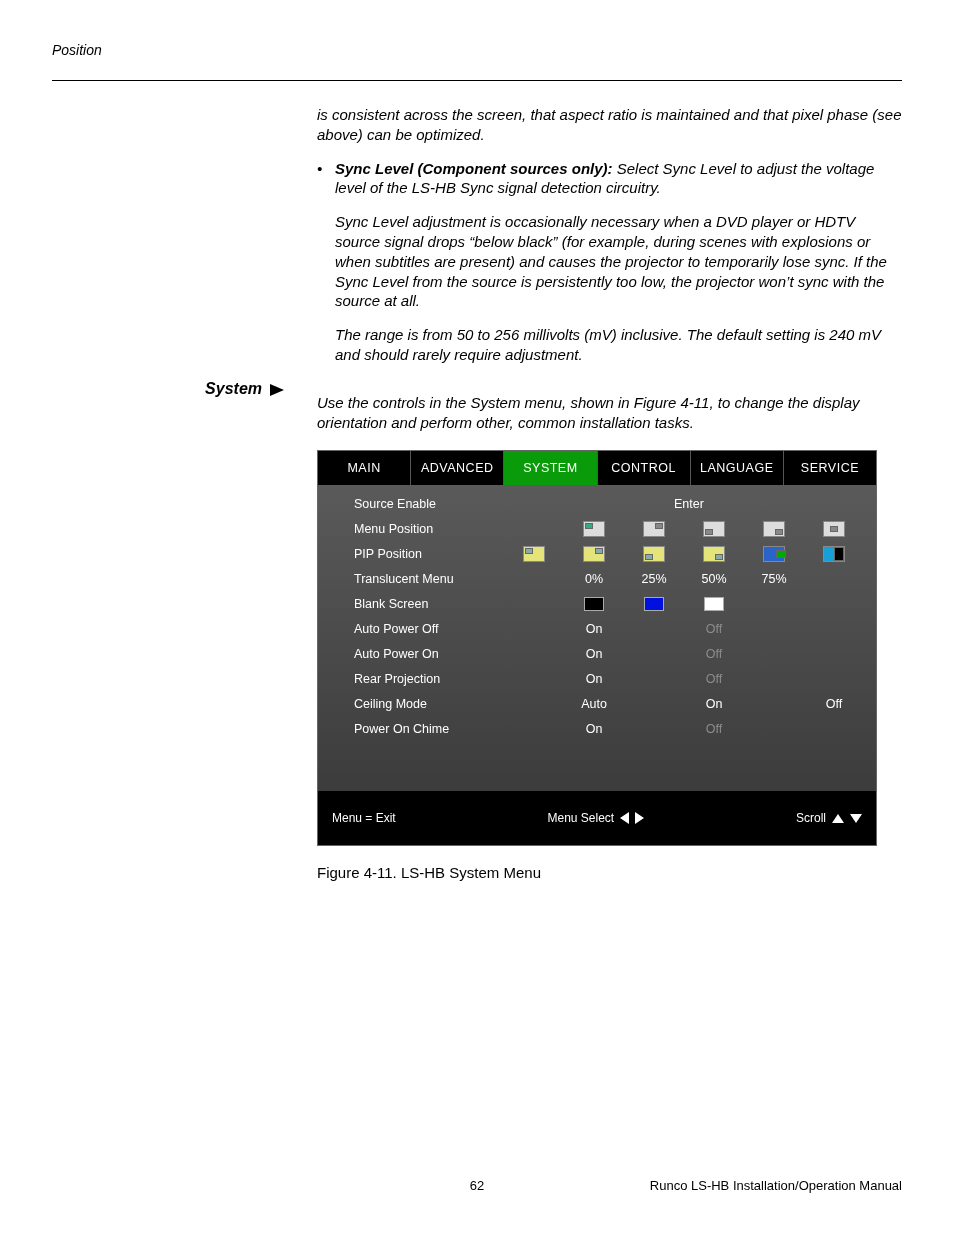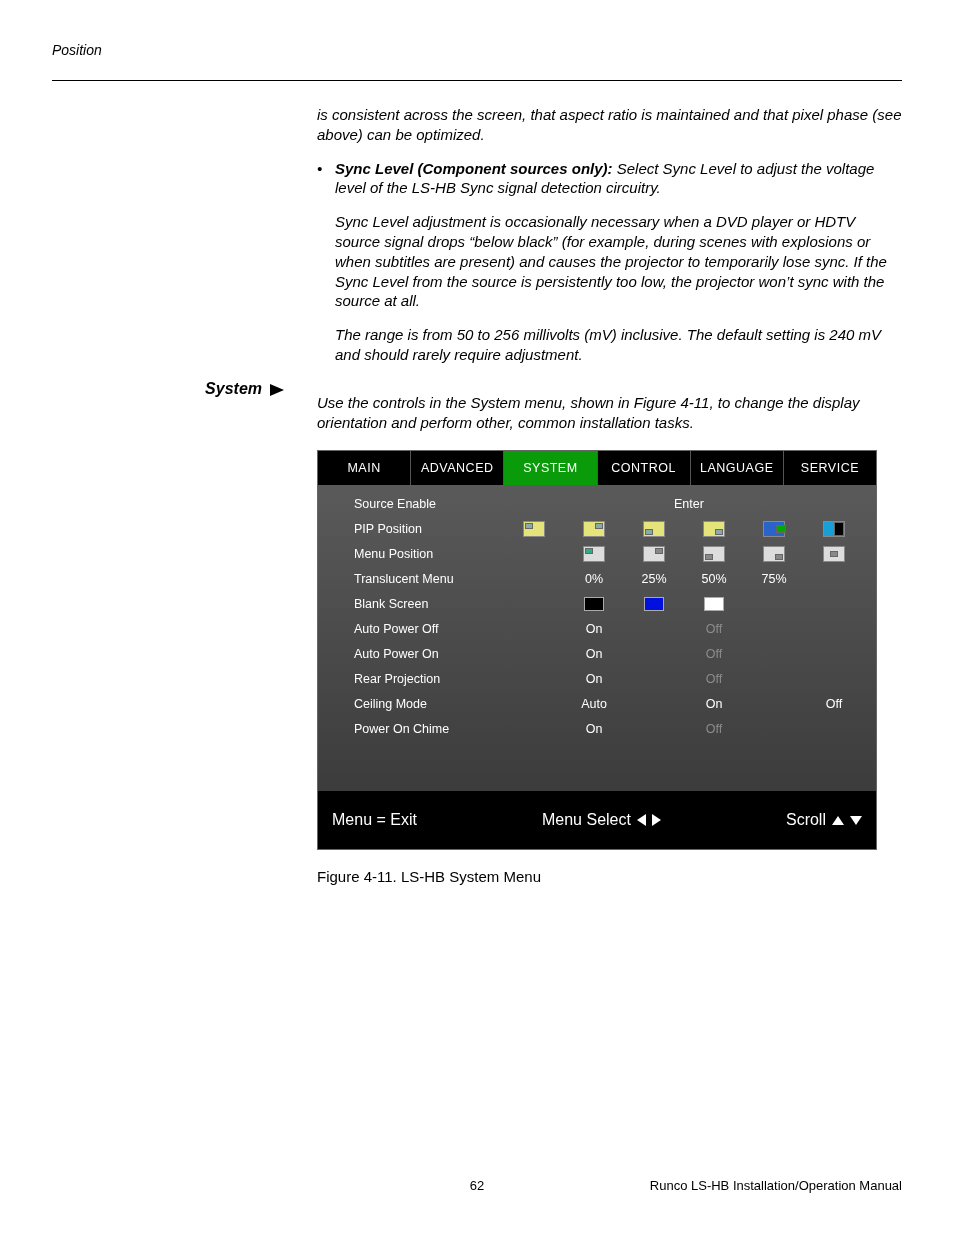--- a/index.html
+++ b/index.html
@@ -109,21 +109,21 @@
   }
   .pip-inner {
     position: absolute;
     width: 8px; height: 6px;
     border: 1px solid #666;
   }
   .osd-footer {
     background: #000;
     display: flex;
     padding: 8px 14px;
-    font-size: 16px;
+    font-size: 12px;
   }
   .osd-footer .seg { display: flex; align-items: center; gap: 6px; }
   .tri {
     display: inline-block; width: 0; height: 0;
   }
   .tri-l { border-right: 9px solid #fff; border-top: 6px solid transparent; border-bottom: 6px solid transparent; }
   .tri-r { border-left: 9px solid #fff; border-top: 6px solid transparent; border-bottom: 6px solid transparent; }
   .tri-u { border-bottom: 9px solid #fff; border-left: 6px solid transparent; border-right: 6px solid transparent; }
   .tri-d { border-top: 9px solid #fff; border-left: 6px solid transparent; border-right: 6px solid transparent; }
 
@@ -183,43 +183,43 @@
   <div class="osd-body">
 
     <div class="osd-row">
       <div class="osd-label">Source Enable</div>
       <div class="osd-opts">
           <span style="margin-left:110px">Enter</span>
         </div>
     </div>
 
     <div class="osd-row">
+      <div class="osd-label">Menu Position</div>
+      <div class="osd-opts">
+        <span class="osd-opt"><span class="pip-icon" style="background:#ddd"><span class="pip-inner" style="top:1px;left:1px;background:#3a8"></span></span></span>
+        <span class="osd-opt"><span class="pip-icon" style="background:#ddd"><span class="pip-inner" style="top:1px;right:1px;background:#888"></span></span></span>
+        <span class="osd-opt"><span class="pip-icon" style="background:#ddd"><span class="pip-inner" style="bottom:1px;left:1px;background:#888"></span></span></span>
+        <span class="osd-opt"><span class="pip-icon" style="background:#ddd"><span class="pip-inner" style="bottom:1px;right:1px;background:#888"></span></span></span>
+        <span class="osd-opt"><span class="pip-icon" style="background:#ddd"><span class="pip-inner" style="top:4px;left:6px;background:#888"></span></span></span>
+      </div>
+    </div>
+
+    <div class="osd-row">
       <div class="osd-label">PIP Position</div>
       <div class="osd-opts">
         <span class="osd-opt"><span class="pip-icon" style="background:#e4e47a"><span class="pip-inner" style="top:1px;left:1px;background:#8aa"></span></span></span>
         <span class="osd-opt"><span class="pip-icon" style="background:#e4e47a"><span class="pip-inner" style="top:1px;right:1px;background:#8aa"></span></span></span>
         <span class="osd-opt"><span class="pip-icon" style="background:#e4e47a"><span class="pip-inner" style="bottom:1px;left:1px;background:#8aa"></span></span></span>
         <span class="osd-opt"><span class="pip-icon" style="background:#e4e47a"><span class="pip-inner" style="bottom:1px;right:1px;background:#8aa"></span></span></span>
         <span class="osd-opt"><span class="pip-icon" style="background:#2b64c9"><span class="pip-inner" style="top:3px;right:-2px;background:#0a0;width:10px;height:8px"></span></span></span>
         <span class="osd-opt"><span class="pip-icon" style="background:#18a0d6"><span class="pip-inner" style="top:0;right:0;background:#000;width:10px;height:14px"></span></span></span>
       </div>
     </div>
 
     <div class="osd-row">
-      <div class="osd-label">Menu Position</div>
-      <div class="osd-opts">
-        <span class="osd-opt"><span class="pip-icon" style="background:#ddd"><span class="pip-inner" style="top:1px;left:1px;background:#3a8"></span></span></span>
-        <span class="osd-opt"><span class="pip-icon" style="background:#ddd"><span class="pip-inner" style="top:1px;right:1px;background:#888"></span></span></span>
-        <span class="osd-opt"><span class="pip-icon" style="background:#ddd"><span class="pip-inner" style="bottom:1px;left:1px;background:#888"></span></span></span>
-        <span class="osd-opt"><span class="pip-icon" style="background:#ddd"><span class="pip-inner" style="bottom:1px;right:1px;background:#888"></span></span></span>
-        <span class="osd-opt"><span class="pip-icon" style="background:#ddd"><span class="pip-inner" style="top:4px;left:6px;background:#888"></span></span></span>
-      </div>
-    </div>
-
-    <div class="osd-row">
       <div class="osd-label">Translucent Menu</div>
       <div class="osd-opts">
         <span class="osd-opt">0%</span>
         <span class="osd-opt">25%</span>
         <span class="osd-opt">50%</span>
         <span class="osd-opt">75%</span>
       </div>
     </div>
 
     <div class="osd-row">

